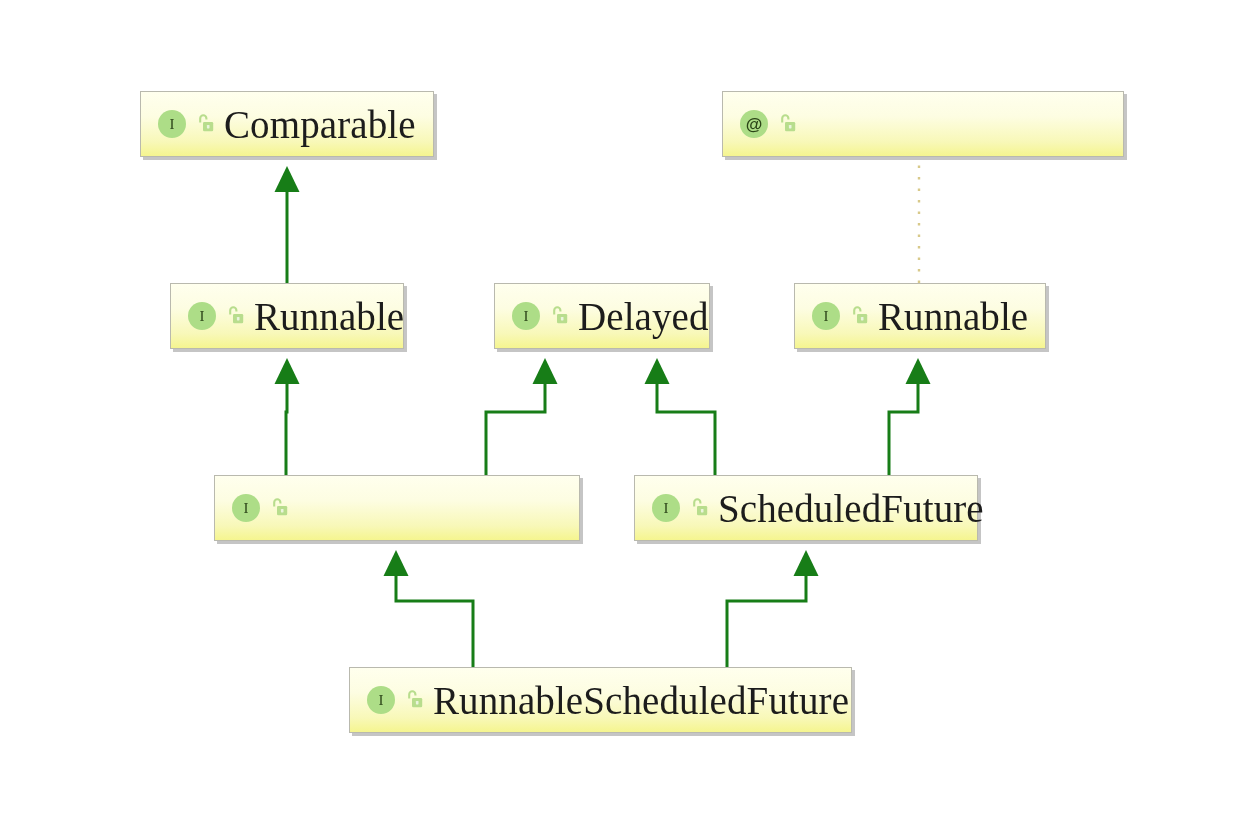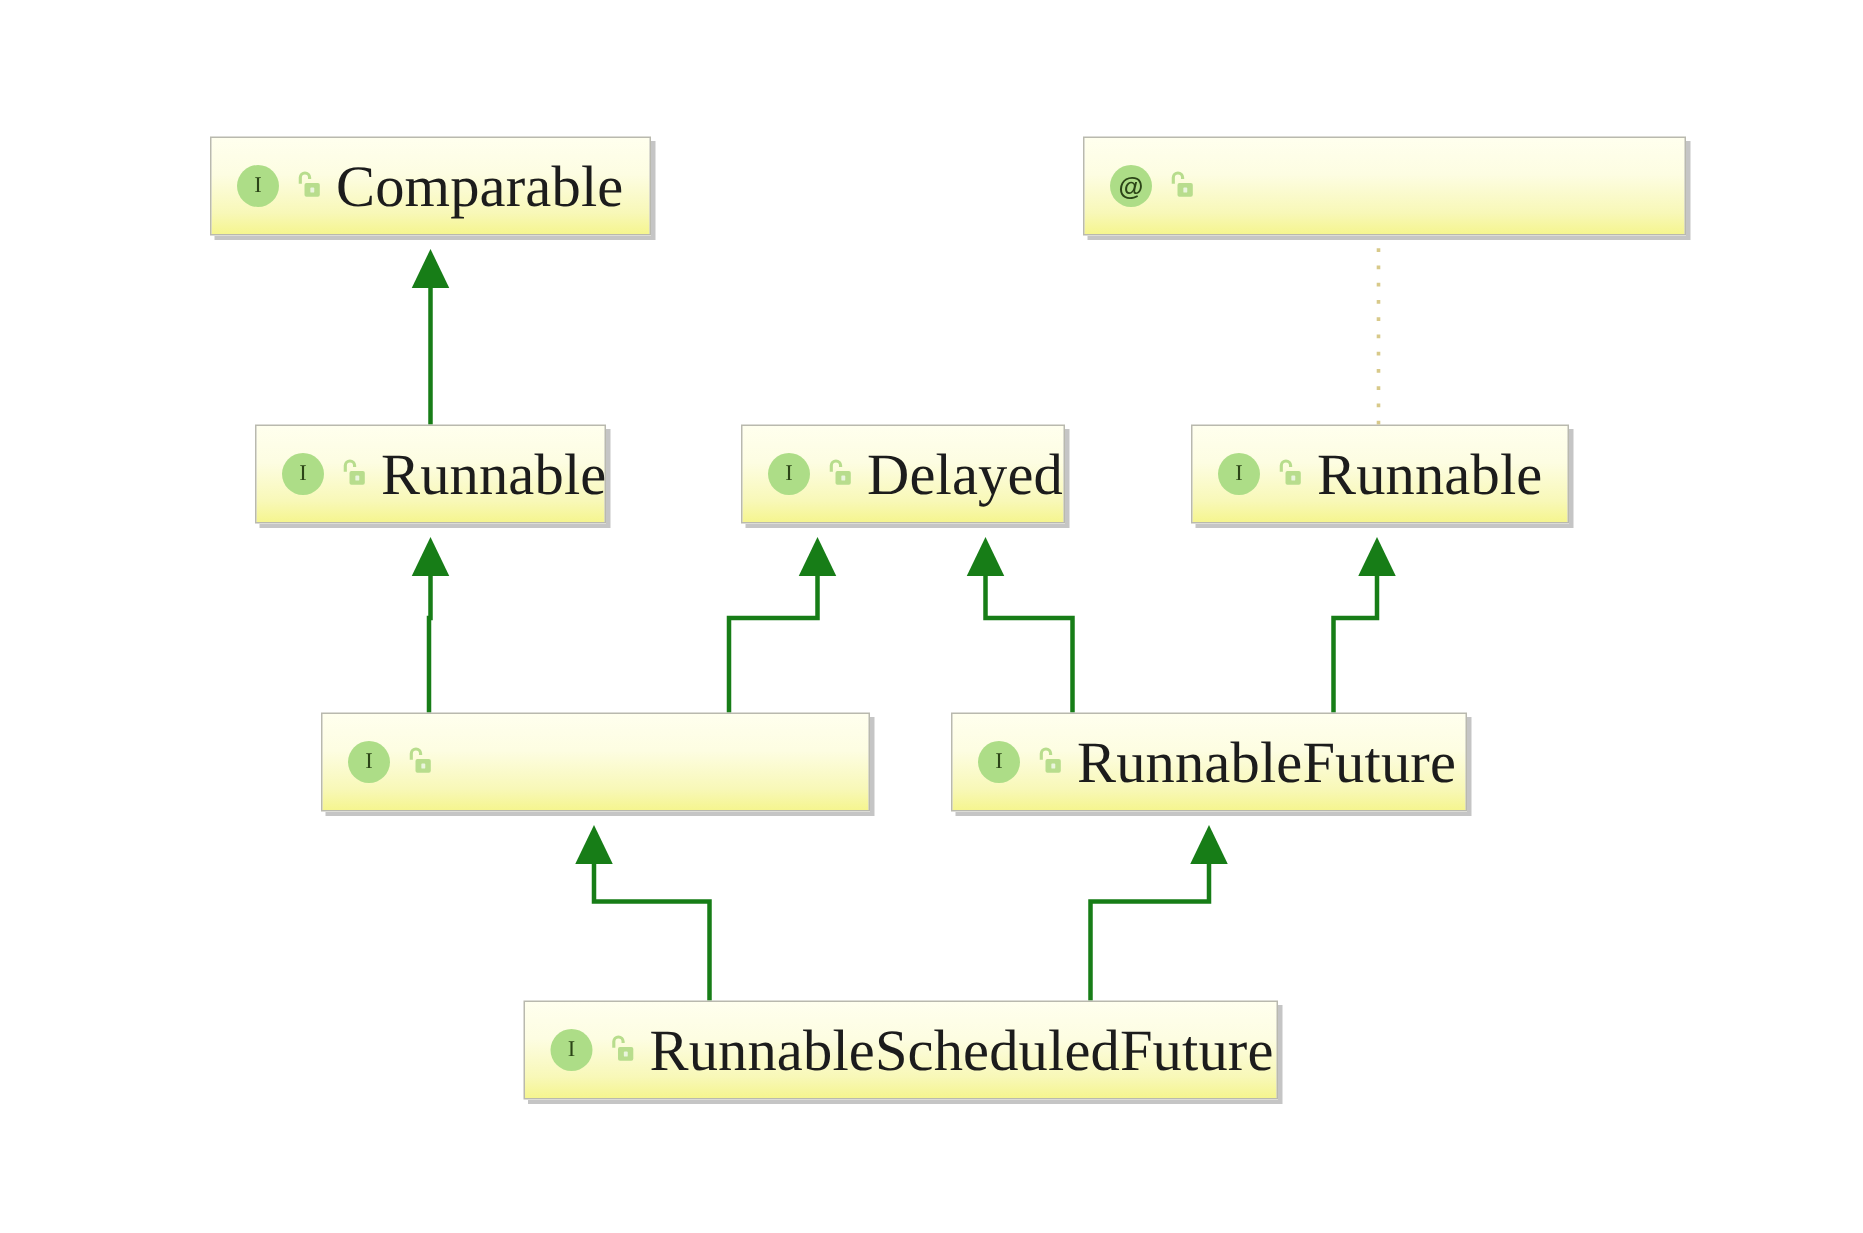--- a/index.html
+++ b/index.html
@@ -173,21 +173,21 @@
 
   <div class="uml-node" style="left: 634px; top: 475px; width: 344px; height: 66px;">
     <span class="node-stereo-icon">I</span>
     <span class="node-visibility-icon">
         <svg width="18" height="22" viewBox="0 0 18 22" xmlns="http://www.w3.org/2000/svg">
           <path d="M3.2 9.5 V5.4 A3.1 3.1 0 0 1 9.4 5.4 V6.4" fill="none" stroke="#b8dd8d" stroke-width="2.1"></path>
           <rect x="6.0" y="9.0" width="10.2" height="9.2" rx="1.3" fill="#b8dd8d"></rect>
           <rect x="9.9" y="12.0" width="2.6" height="3.4" rx="0.6" fill="#eaf5dd"></rect>
         </svg>
       </span>
-    <span class="node-title">RunnableFuture</span>
+    <span class="node-title">ScheduledFuture</span>
   </div>
 
   <div class="uml-node" style="left: 349px; top: 667px; width: 503px; height: 66px;">
     <span class="node-stereo-icon">I</span>
     <span class="node-visibility-icon">
         <svg width="18" height="22" viewBox="0 0 18 22" xmlns="http://www.w3.org/2000/svg">
           <path d="M3.2 9.5 V5.4 A3.1 3.1 0 0 1 9.4 5.4 V6.4" fill="none" stroke="#b8dd8d" stroke-width="2.1"></path>
           <rect x="6.0" y="9.0" width="10.2" height="9.2" rx="1.3" fill="#b8dd8d"></rect>
           <rect x="9.9" y="12.0" width="2.6" height="3.4" rx="0.6" fill="#eaf5dd"></rect>
         </svg>

